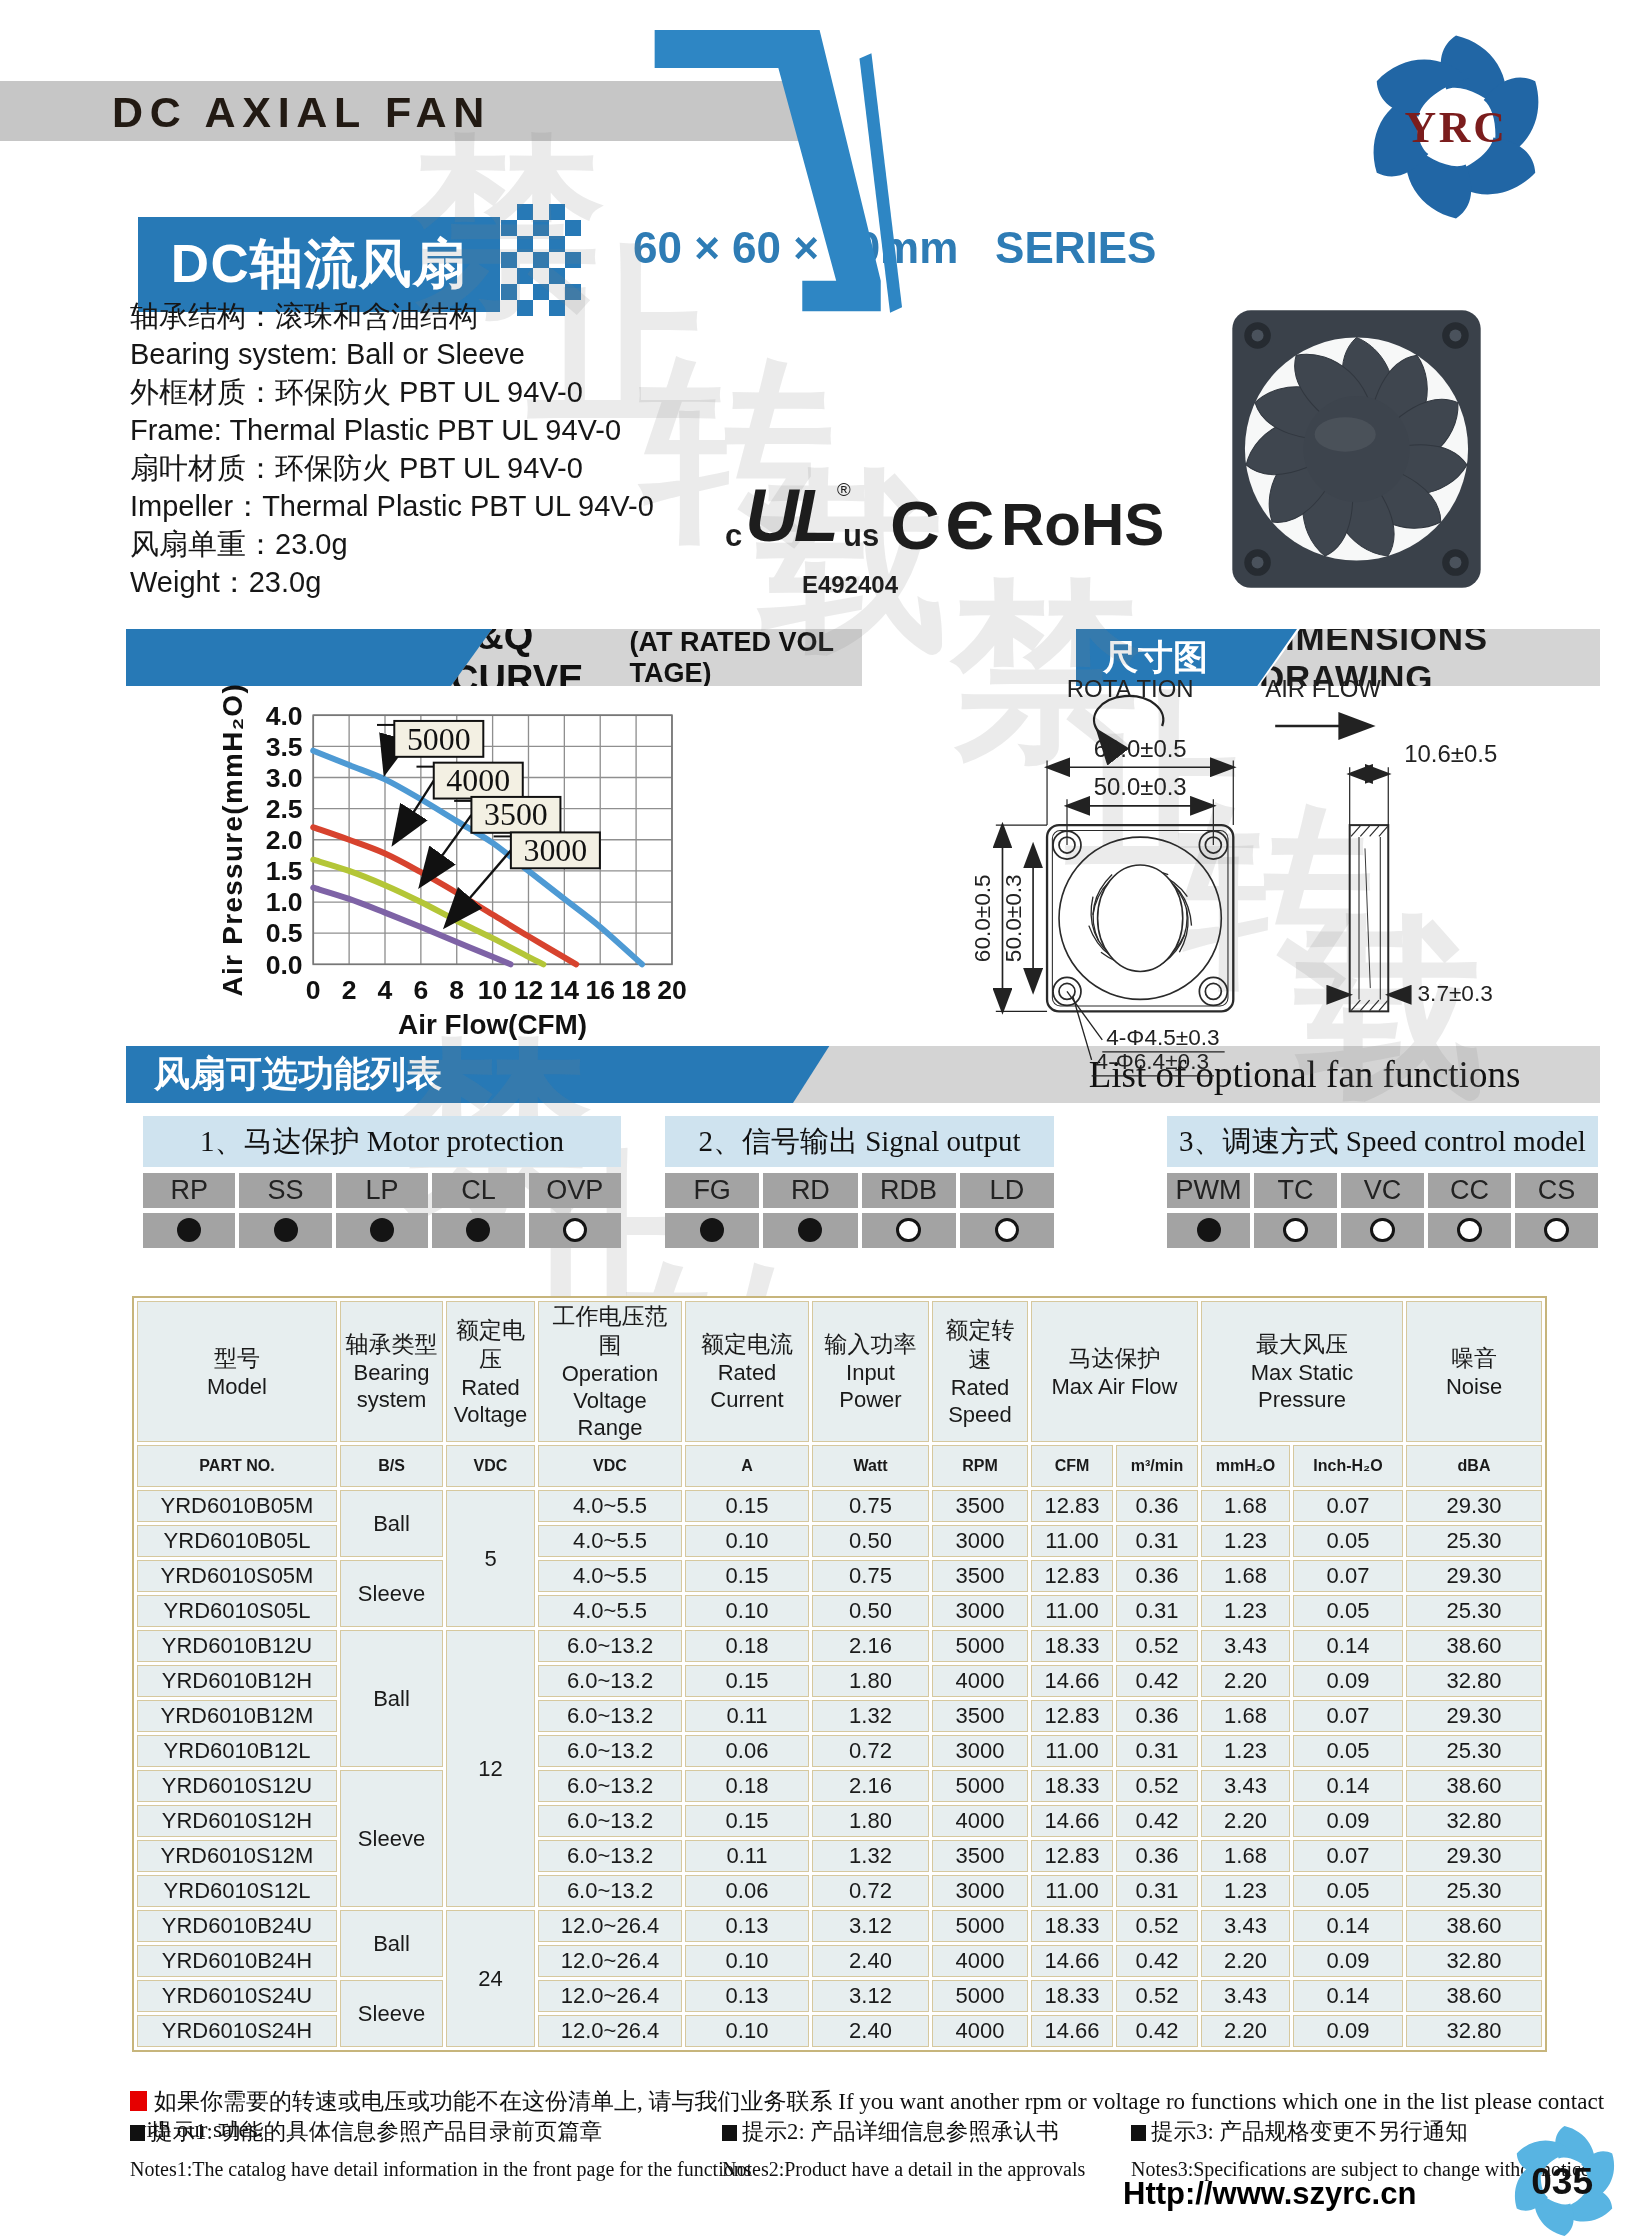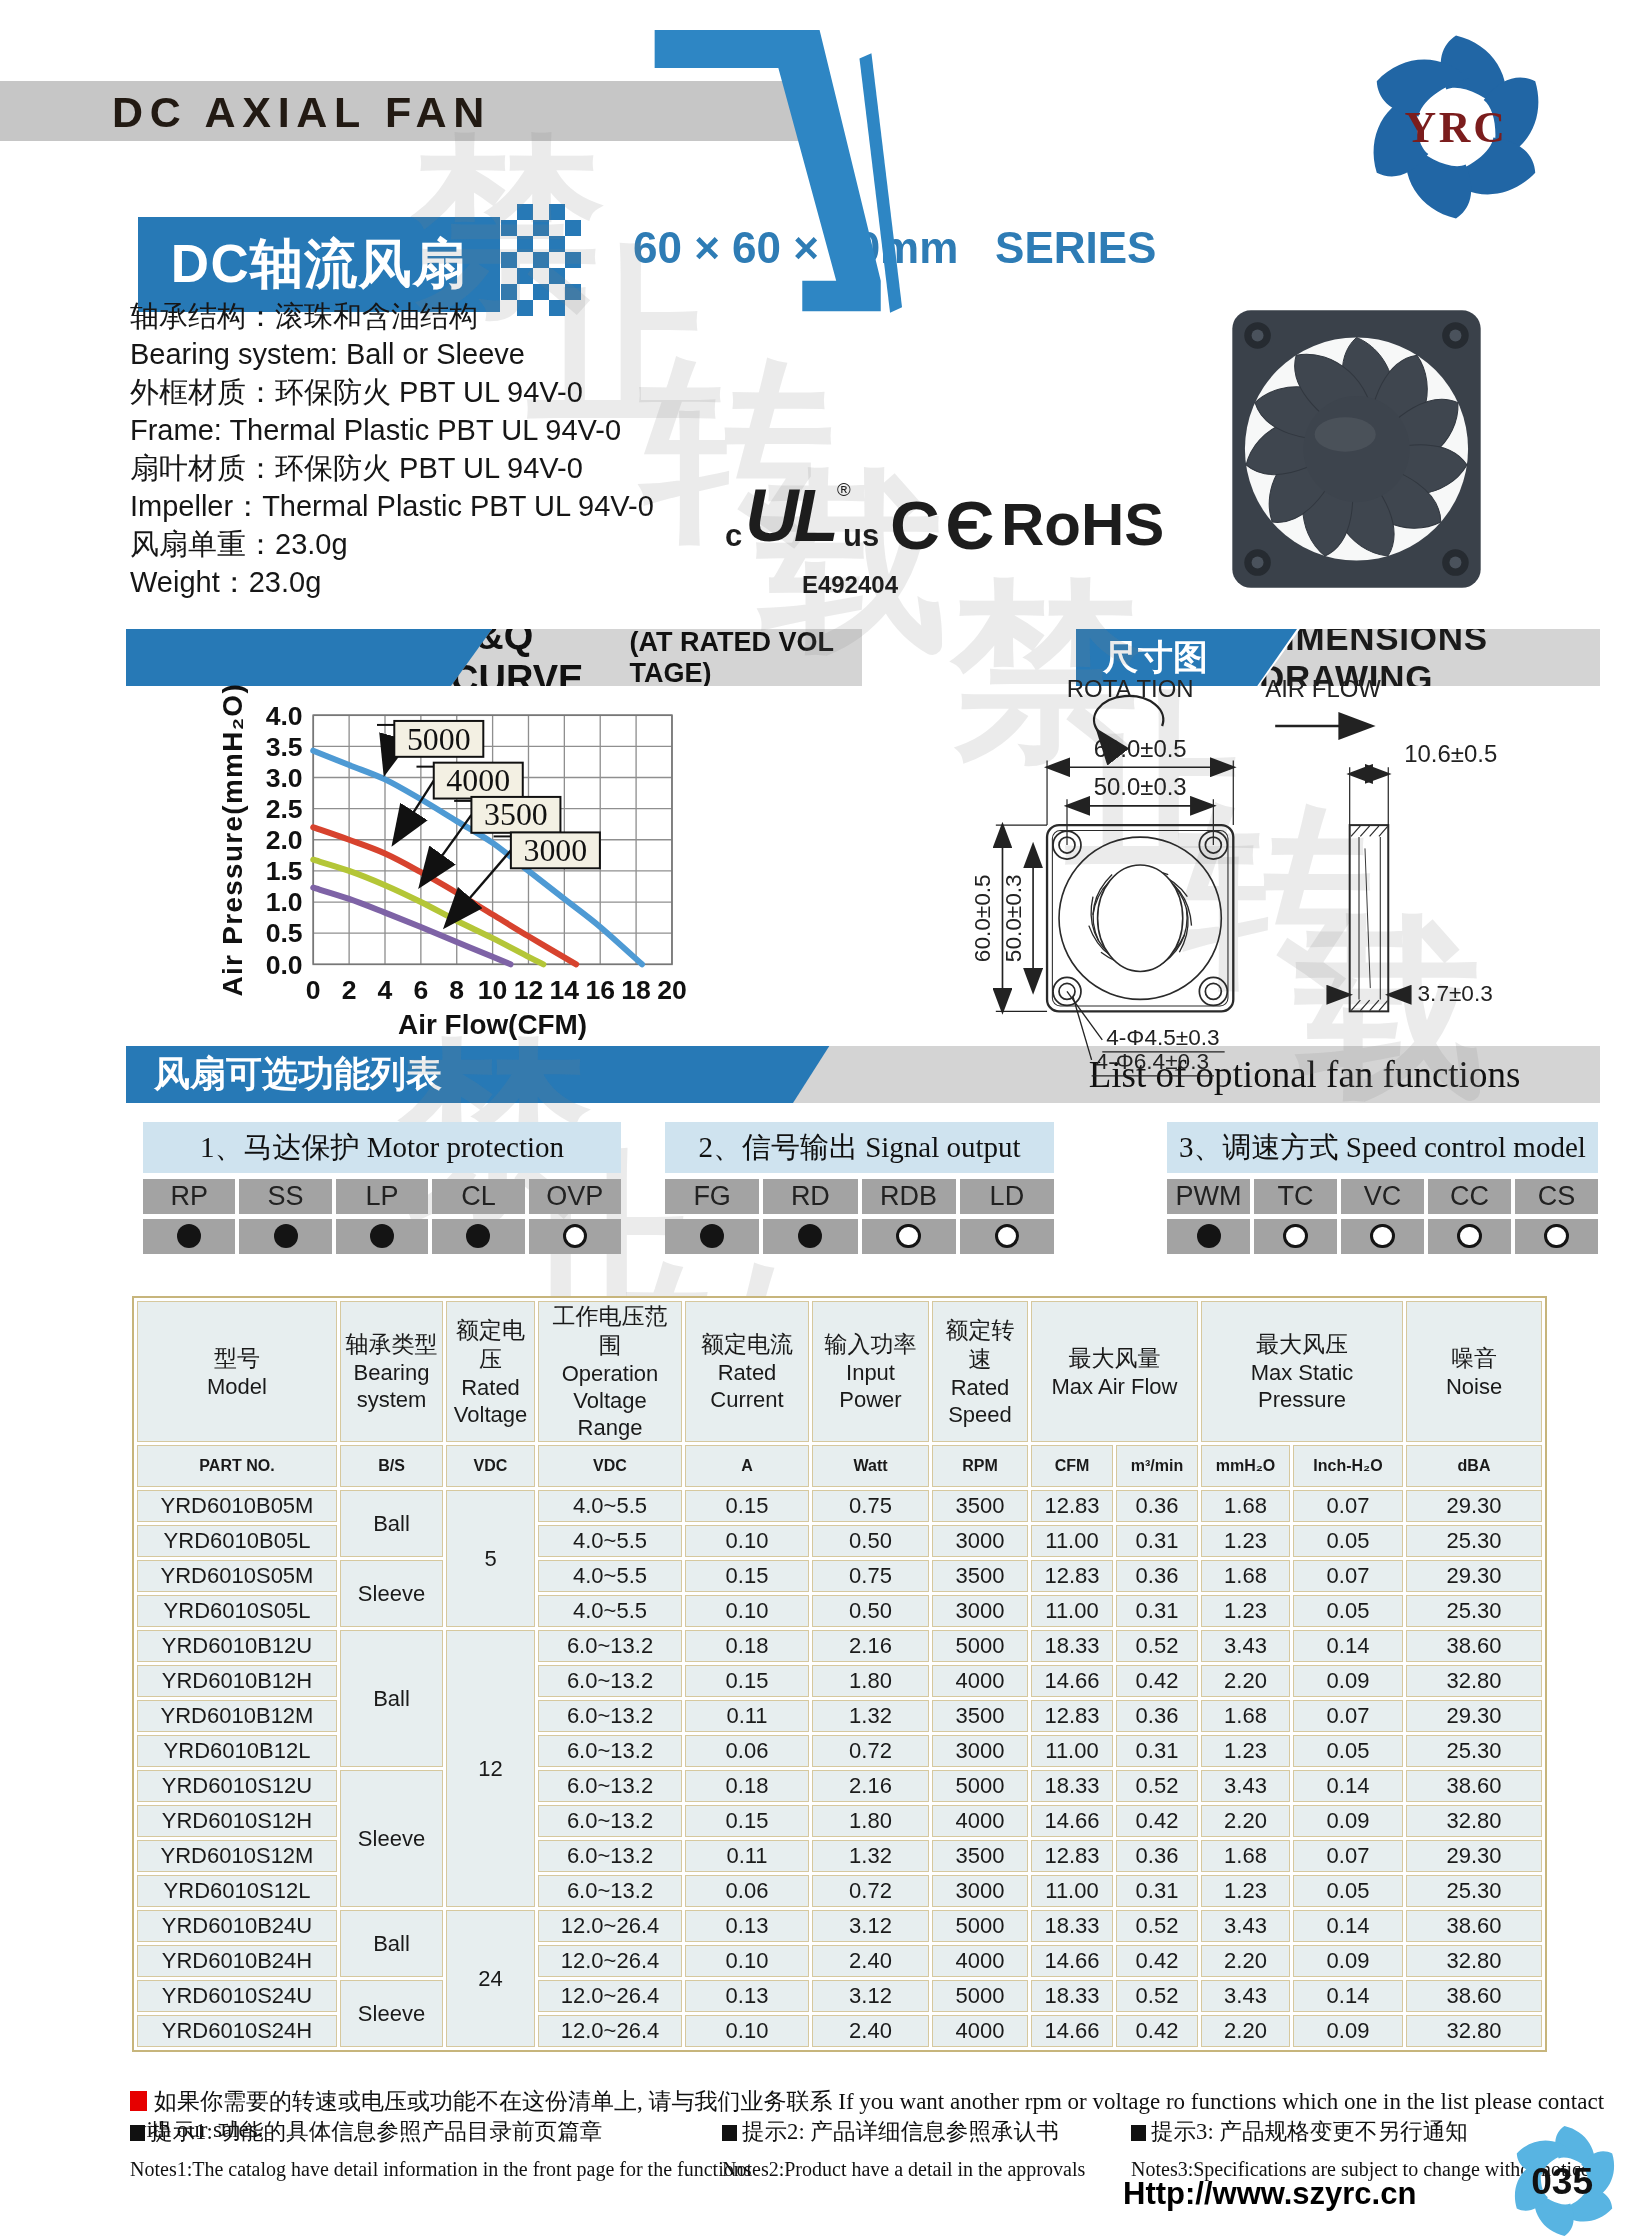--- a/index.html
+++ b/index.html
@@ -53,21 +53,21 @@
   #dims-gray{left:1259px;width:341px;clip-path:polygon(12% 0,100% 0,100% 100%,0 100%);
              display:flex;align-items:center;justify-content:center;font-size:35px;font-weight:900;letter-spacing:0.7px;}
 
   #fn-blue{top:1046px;left:126px;width:705px;height:57px;clip-path:polygon(0 0,100% 0,95% 100%,0 100%);
            display:flex;align-items:center;color:#fff;font-size:36px;font-weight:700;padding-left:28px;box-sizing:border-box;z-index:2;}
   #fn-gray{top:1046px;left:793px;width:807px;height:57px;clip-path:polygon(4.5% 0,100% 0,100% 100%,0 100%);z-index:2;}
   #fn-gray-text{position:absolute;left:219px;top:0;width:585px;height:57px;display:flex;align-items:center;justify-content:center;
                 font-family:"Liberation Serif",serif;font-size:37px;color:#111;}
 
   
-  .fgroup{position:absolute;top:1116px;z-index:6;margin-top:6px;}
+  .fgroup{position:absolute;top:1116px;z-index:6;}
   .fgroup-title{height:51px;background:#cfe3ef;display:flex;align-items:center;justify-content:center;
                 font-family:"Liberation Serif",serif;font-size:29px;color:#111;margin-bottom:6px;}
   .frow{display:flex;gap:4px;margin-bottom:4.7px;}
   .fcell{flex:1;background:#a3a3a3;height:35px;display:flex;align-items:center;justify-content:center;
          font-size:27px;color:#222;}
   .dot{display:inline-block;border-radius:50%;}
   .dot.filled{width:24px;height:24px;background:#141414;}
   .dot.hollow{width:18.6px;height:18.6px;border:3.3px solid #141414;background:#fff;}
 
   
@@ -511,21 +511,21 @@
             </th>
           <th class="h1">
               <div class="cn">输入功率</div>
               <div class="en">Input Power</div>
             </th>
           <th class="h1">
               <div class="cn">额定转速</div>
               <div class="en">Rated Speed</div>
             </th>
           <th class="h1" colspan="2">
-              <div class="cn">最大风量</div>
+              <div class="cn">马达保护</div>
               <div class="en">Max Air Flow</div>
             </th>
           <th class="h1" colspan="2">
               <div class="cn">最大风压</div>
               <div class="en">Max Static Pressure</div>
             </th>
           <th class="h1">
               <div class="cn">噪音</div>
               <div class="en">Noise</div>
             </th>

